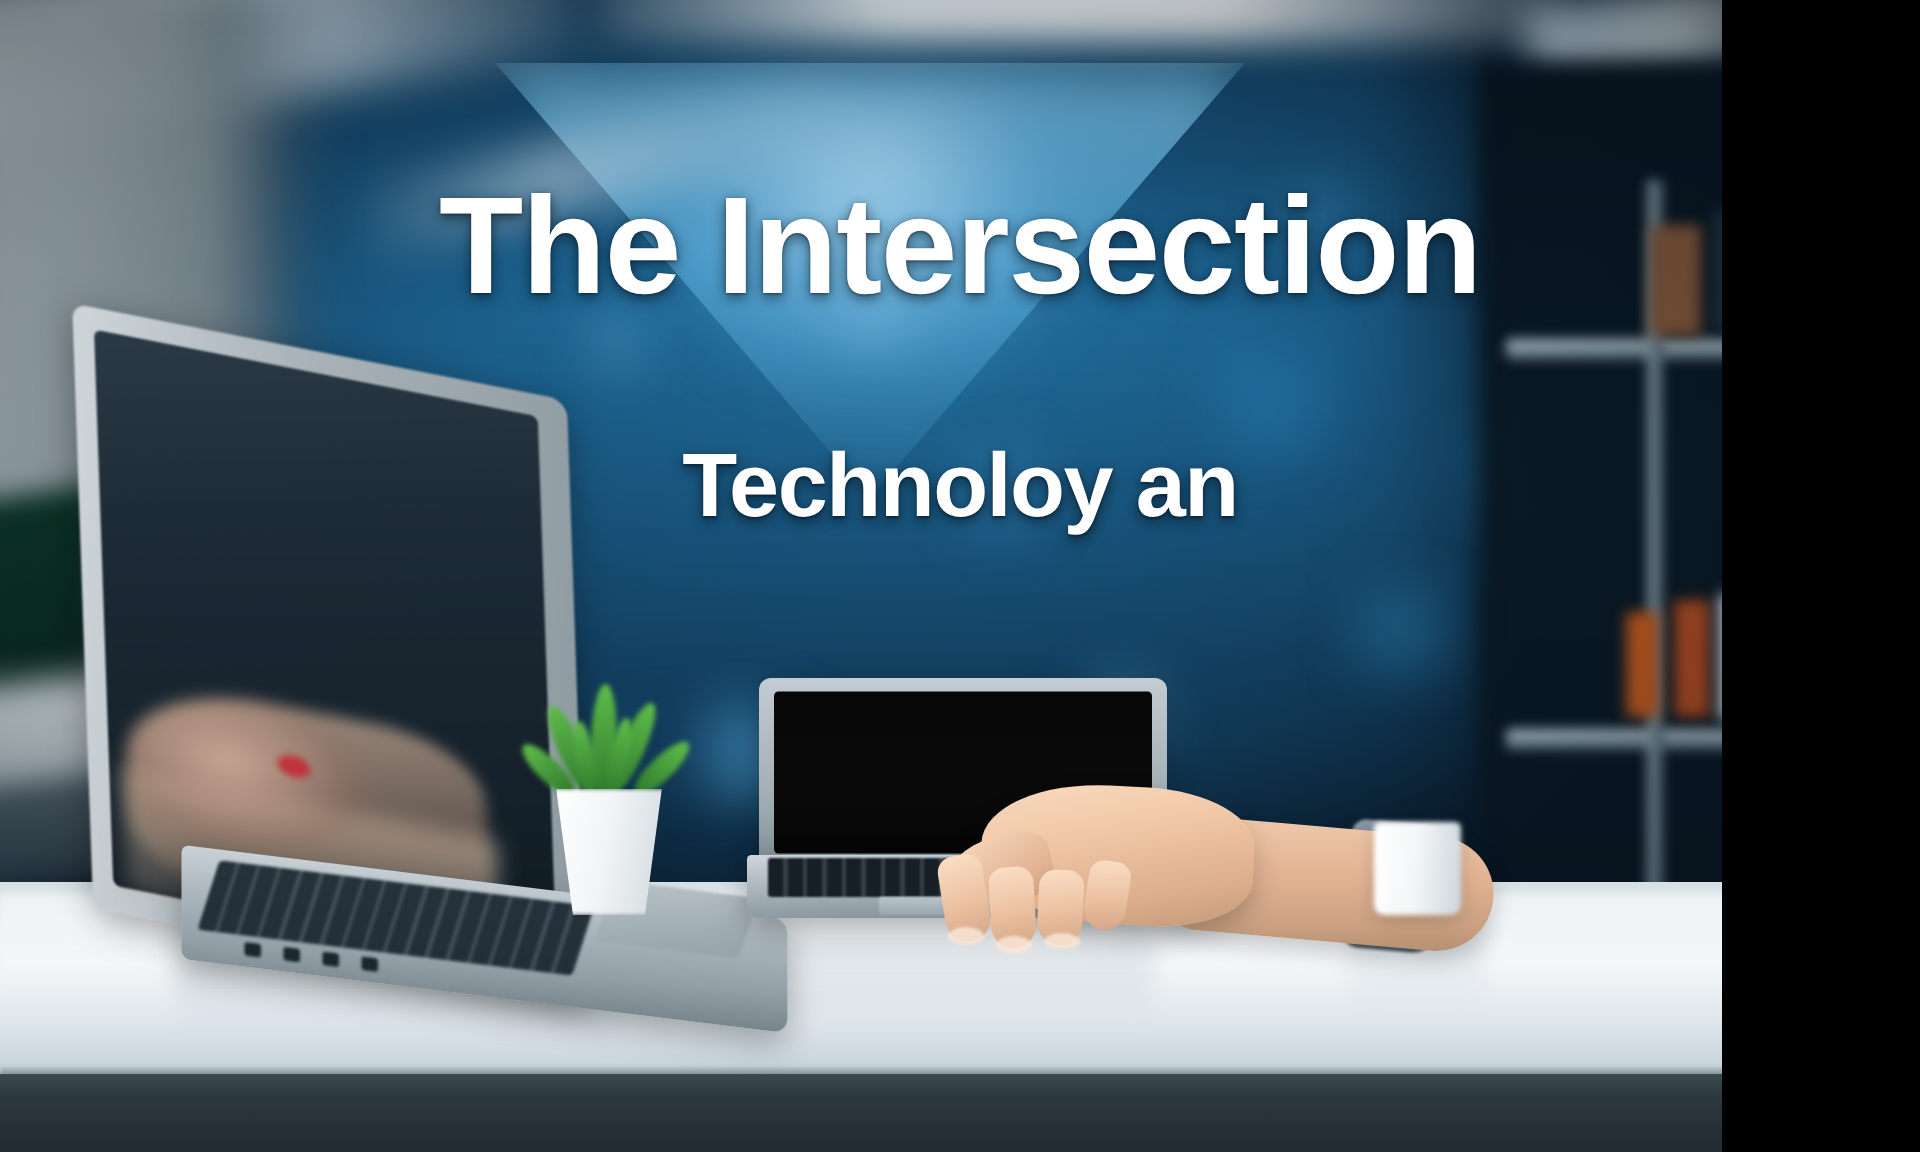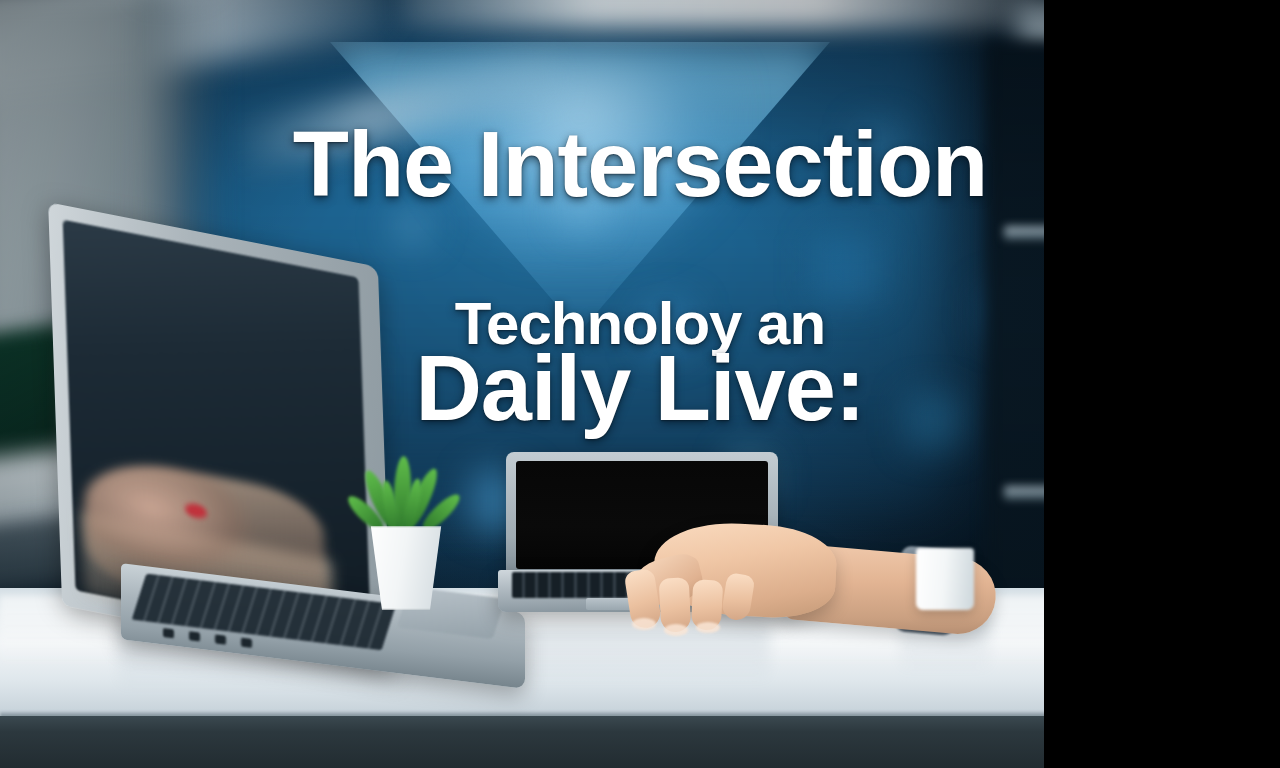--- a/index.html
+++ b/index.html
@@ -1,21 +1,21 @@
 <!DOCTYPE html>
 <html><head>
 <meta charset="utf-8">
 <title>Technology Blog Hero Banner</title>
 <style>
   html,body{margin:0;padding:0;background:#000;}
   body{font-family:"Liberation Sans", sans-serif;}
 
   #stage{
     position:relative;
-    width:1044px;height:768px;
+    width:1148px;height:768px;
     overflow:hidden;
     background:#701a75;
   }
 
   
   .bg-layer{position:absolute;inset:0;}
 
   
   .bg-base{
     background:
@@ -400,16 +400,15 @@
     <span class="fingertip" style="left:44px;top:118px;width:24px;height:12px;"></span>
     <span class="fingertip" style="left:76px;top:124px;width:24px;height:12px;"></span>
     <span class="fingertip" style="left:108px;top:122px;width:24px;height:11px;"></span>
   </div>
 
   <div class="cup"></div>
 
   <div class="text-wrap">
     <div class="headline hl1">The Intersection</div>
     <div class="headline hl2">Technoloy an</div>
-    <div class="headline hl3">Daily Live:</div>
   </div>
 
 </div>
 
 </body></html>

